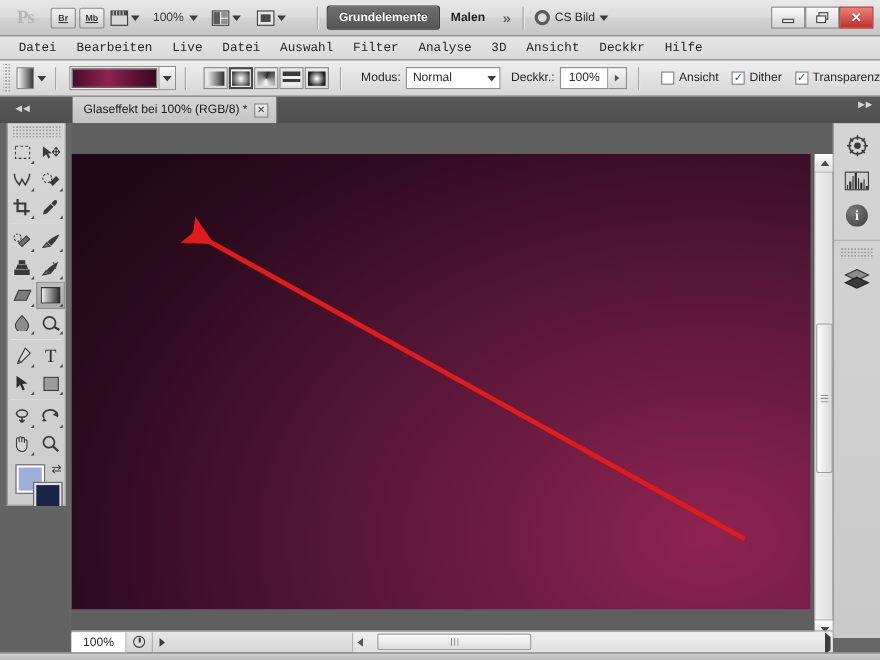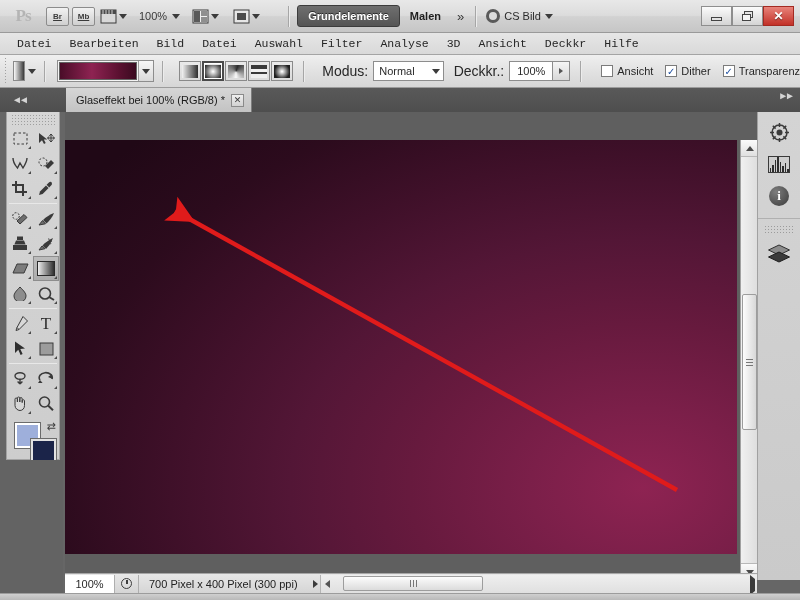--- a/index.html
+++ b/index.html
@@ -115,21 +115,21 @@
   .gtype {
     width: 22px; height: 20px; border: 1px solid #8a8a8a;
     display: flex; align-items: center; justify-content: center;
   }
   .gtype.sel { border: 2px solid #4a4a4a; box-shadow: inset 0 0 0 1px #fff; }
   .gt-linear { width: 16px; height: 13px; background: linear-gradient(to right,#f2f2f2,#2e2e2e); }
   .gt-radial { width: 16px; height: 13px; background: radial-gradient(circle at 50% 50%,#f6f6f6 5%,#303030 90%); }
   .gt-angle  { width: 16px; height: 13px; background: conic-gradient(from 180deg,#fafafa,#2b2b2b 55%,#fafafa); }
   .gt-refl   { width: 16px; height: 13px; background: linear-gradient(to bottom,#3a3a3a 30%,#f2f2f2 30%,#f2f2f2 52%,#3a3a3a 52%,#3a3a3a 72%,#eee 72%); }
   .gt-diam   { width: 16px; height: 13px; background: radial-gradient(circle at 50% 50%,#ffffff 3%,#1f1f1f 75%); }
-  .opt-label { font-size: 14px; color: #262626; margin-left: 10px; margin-right: 5px; }
+  .opt-label { font-size: 11px; color: #262626; margin-left: 10px; margin-right: 5px; }
   .select-box {
     height: 20px; width: 116px; border: 1px solid #8d8d8d; background: #fff;
     display: flex; align-items: center; justify-content: space-between;
     padding: 0 3px 0 5px; font-size: 11px; gap: 17px;
   }
   .num-box {
     height: 20px; width: 44px; border: 1px solid #8d8d8d; background: #fff;
     display: flex; align-items: center; justify-content: center; font-size: 11px;
   }
   .spin-btn {
@@ -394,21 +394,21 @@
           <rect x="1.5" y="4.5" width="8" height="6" fill="#f4f4f4" stroke="#444"></rect>
         </svg>
       </div>
       <div class="wc close">✕</div>
     </div>
   </div>
 
   <div class="menubar">
     <span class="menu-item">Datei</span>
     <span class="menu-item">Bearbeiten</span>
-    <span class="menu-item">Bild</span>
+    <span class="menu-item">Live</span>
     <span class="menu-item">Datei</span>
     <span class="menu-item">Auswahl</span>
     <span class="menu-item">Filter</span>
     <span class="menu-item">Analyse</span>
     <span class="menu-item">3D</span>
     <span class="menu-item">Ansicht</span>
     <span class="menu-item">Deckkr</span>
     <span class="menu-item">Hilfe</span>
   </div>
 
@@ -699,21 +699,20 @@
         <span class="tri-dn"></span>
       </div>
     </div>
   </div>
 
   <div class="statusbar">
     <div class="zoom-field">100%</div>
     <div class="clock-btn">
       <span class="clock-c"></span>
     </div>
-    <div class="docinfo">700 Pixel x 400 Pixel (300 ppi)</div>
     <div class="si-arrow">
       <span class="caret-r"></span>
     </div>
 
     <div class="hscroll">
       <span class="hs-larrow"></span>
       <div class="hs-thumb">
         <span class="grip-v"></span>
       </div>
       <span class="hs-right">

